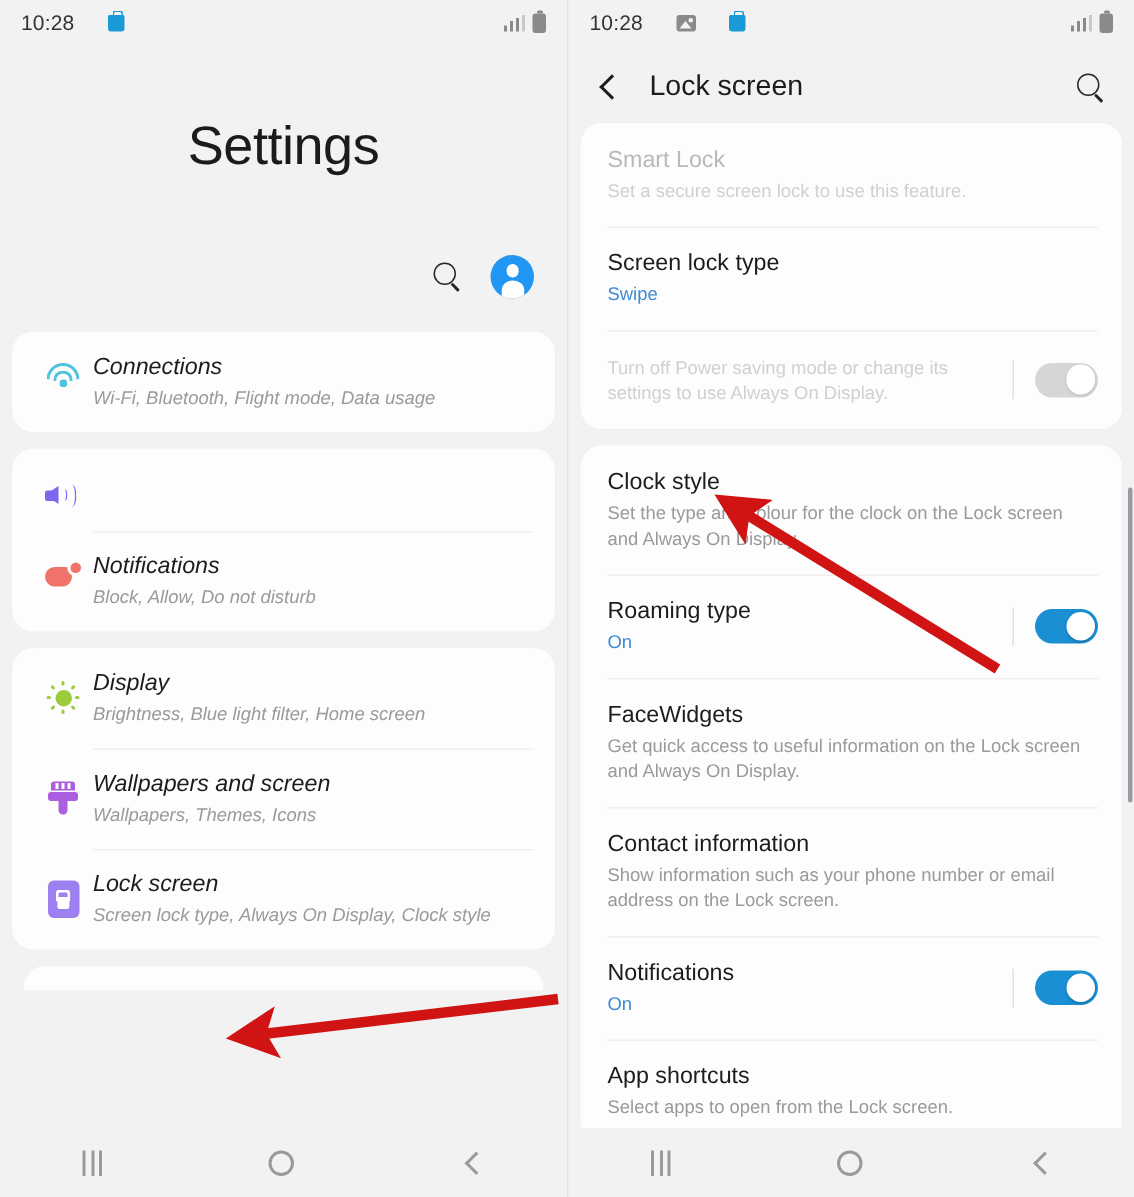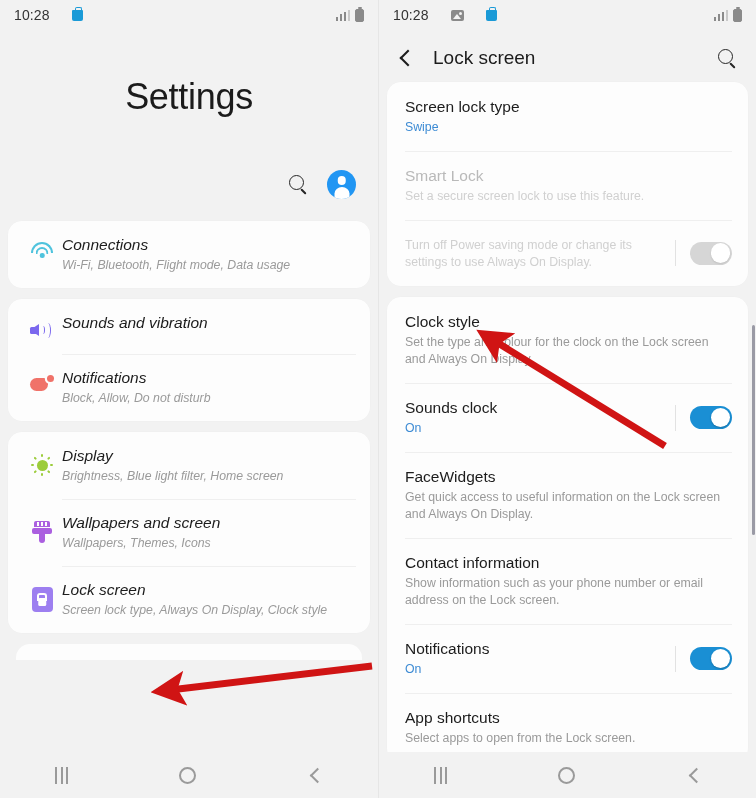--- a/index.html
+++ b/index.html
@@ -217,21 +217,20 @@
         <div class="row">
           <div class="row-icon">
             <span class="i-sound">
                 <i class="box"></i>
                 <i class="spk"></i>
                 <i class="w w1"></i>
                 <i class="w w2"></i>
               </span>
           </div>
           <div class="row-text">
-            <div class="row-title">Sounds and vibration</div>
           </div>
         </div>
         <div class="row">
           <div class="row-icon">
             <span class="i-note">
                 <i class="b"></i>
                 <i class="d"></i>
               </span>
           </div>
           <div class="row-text">
@@ -320,30 +319,30 @@
 
     <div class="appbar">
       <div class="back-chevron"></div>
       <div class="appbar-title">Lock screen</div>
       <div class="appbar-search search-glass"></div>
     </div>
 
     <div class="cards">
 
       <div class="card">
+        <div class="row plain disabled">
+          <div class="row-body">
+            <div class="row-title">Smart Lock</div>
+            <div class="row-sub">Set a secure screen lock to use this feature.</div>
+          </div>
+        </div>
         <div class="row plain">
           <div class="row-body">
             <div class="row-title">Screen lock type</div>
             <div class="row-value">Swipe</div>
-          </div>
-        </div>
-        <div class="row plain disabled">
-          <div class="row-body">
-            <div class="row-title">Smart Lock</div>
-            <div class="row-sub">Set a secure screen lock to use this feature.</div>
           </div>
         </div>
         <div class="row plain disabled">
           <div class="row-body">
             <div class="row-sub">Turn off Power saving mode or change its settings to use Always On Display.</div>
           </div>
           <div class="toggle-wrap">
             <div class="toggle-div"></div>
             <div class="toggle off-dim">
                 <span class="knob"></span>
@@ -354,21 +353,21 @@
 
       <div class="card">
         <div class="row plain">
           <div class="row-body">
             <div class="row-title">Clock style</div>
             <div class="row-sub">Set the type and colour for the clock on the Lock screen and Always On Display.</div>
           </div>
         </div>
         <div class="row plain">
           <div class="row-body">
-            <div class="row-title">Sounds clock</div>
+            <div class="row-title">Roaming type</div>
             <div class="row-value">On</div>
           </div>
           <div class="toggle-wrap">
             <div class="toggle-div"></div>
             <div class="toggle on">
                 <span class="knob"></span>
               </div>
           </div>
         </div>
         <div class="row plain">

